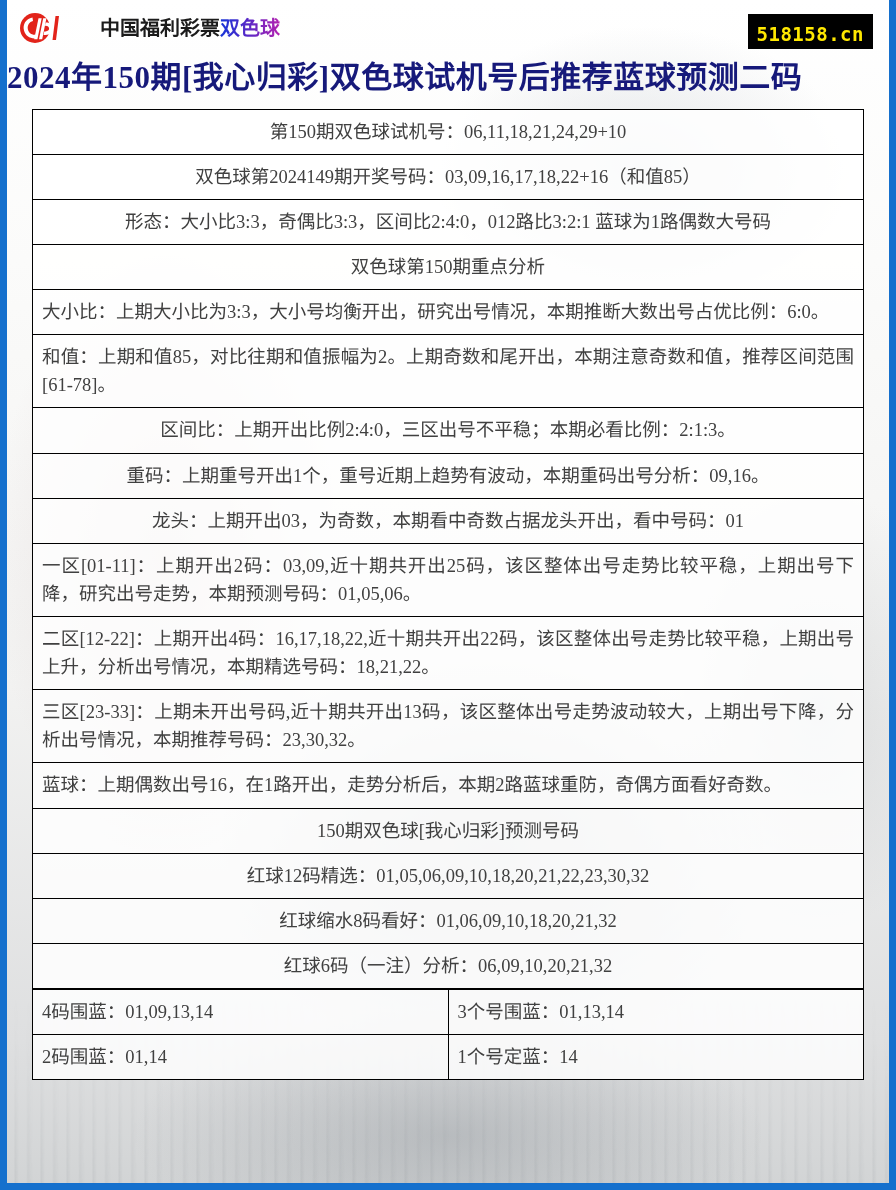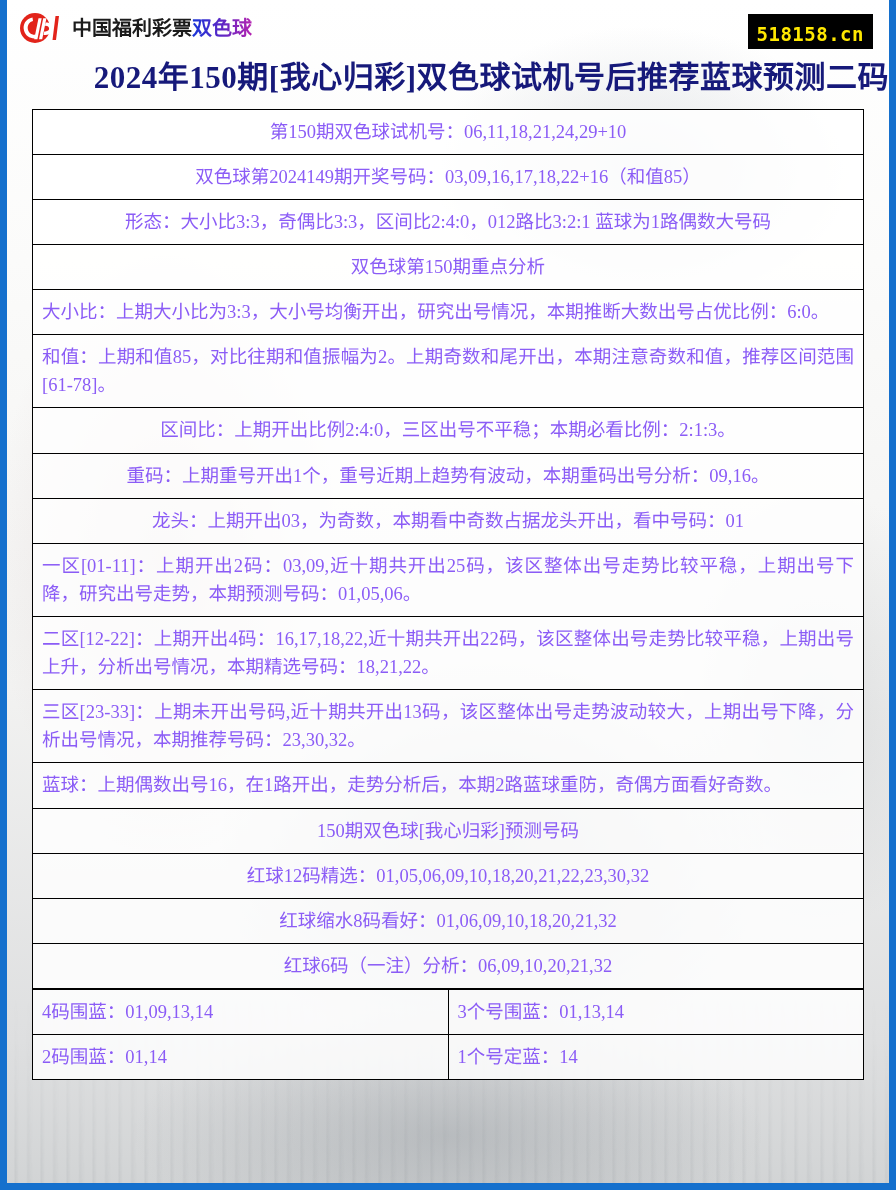--- a/index.html
+++ b/index.html
@@ -79,21 +79,21 @@
     flex: 0 0 auto;
   }
   .brand-text {
     font-family: "DejaVu Sans", "Liberation Sans", sans-serif;
     font-size: 20px;
     font-weight: bold;
     letter-spacing: 0px;
     white-space: nowrap;
     line-height: 1;
   }
-  .brand-cn { color: #1b1b1b; }
+  .brand-cn { color: #1b1b1b; margin-left: 28px; }
   .brand-ssq {
     background: linear-gradient(90deg, #1635d8 0%, #5a27c6 48%, #b423b0 100%);
     -webkit-background-clip: text;
     background-clip: text;
     color: transparent;
   }
   .site-badge {
     position: absolute;
     top: 14px;
     right: 16px;
@@ -102,42 +102,42 @@
     font-family: "DejaVu Sans Mono", "Liberation Mono", monospace;
     font-size: 19px;
     font-weight: bold;
     letter-spacing: .5px;
     padding: 11px 9px 4px 9px;
     line-height: 1.05;
   }
 
   
   .page-title {
-    text-align: right;
+    text-align: left;
     color: #16197a;
     font-family: "Liberation Serif", "DejaVu Serif", serif;
     font-size: 31px;
     font-weight: bold;
     letter-spacing: .5px;
     line-height: 1.15;
     margin: 2px 0 13px 0;
     white-space: nowrap;
   }
 
   
   .info-table {
     width: 832px;
     margin: 0 auto;
     border-collapse: collapse;
     table-layout: fixed;
     background: rgba(255,255,255,.62);
   }
   .info-table td {
     border: 1px solid #000000;
-    color: #8b5cf6;
+    color: #404040;
     font-family: "Liberation Serif", "DejaVu Serif", serif;
     font-size: 18.5px;
     line-height: 1.52;
     padding: 8px 9px;
     vertical-align: middle;
   }
   td.c { text-align: center; }
   td.j { text-align: justify; text-justify: inter-ideograph; }
   td.half { width: 50%; text-align: left; }
   .sect-head { text-align: center; }

